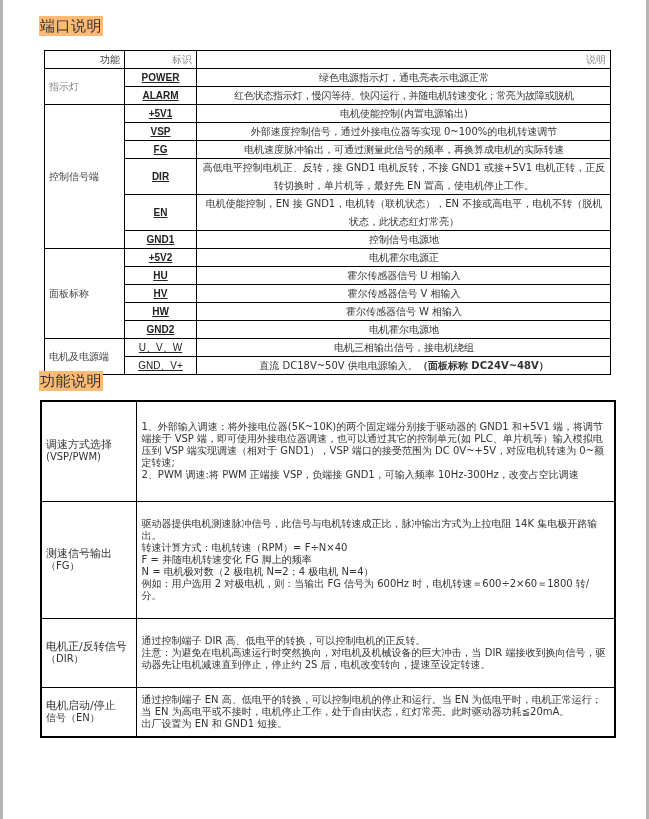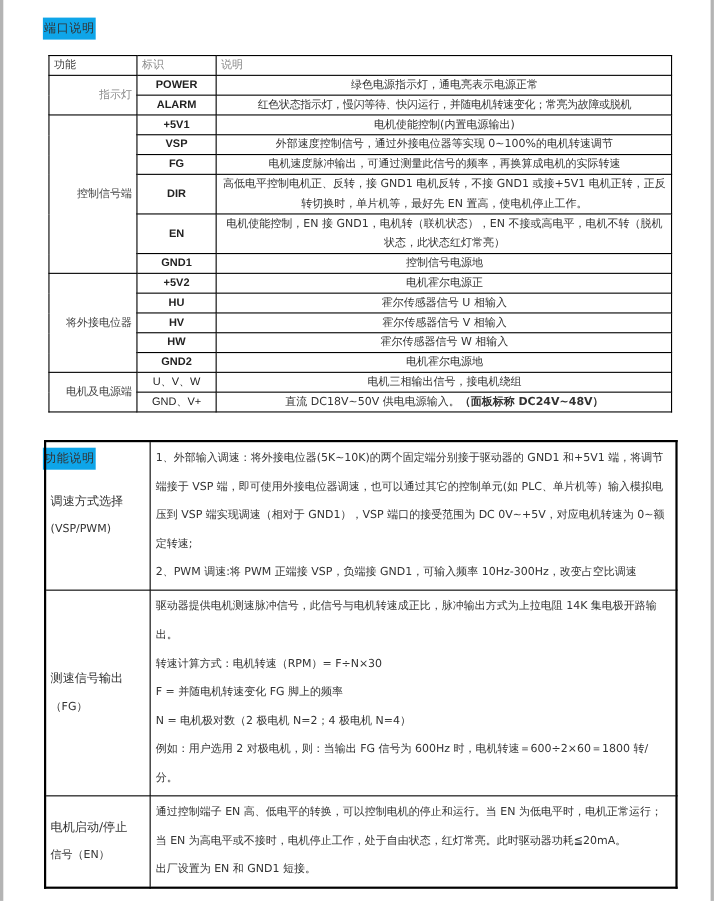--- a/index.html
+++ b/index.html
@@ -5,55 +5,55 @@
     html, body { margin: 0; padding: 0; }
     body {
       width: 649px; height: 819px; position: relative; overflow: hidden;
       background: #ffffff;
       font-family: "DejaVu Sans", "Liberation Sans", sans-serif;
       color: #222;
     }
     .page-edge-left { position: absolute; left: 0; top: 0; width: 3px; height: 819px; background: #b4b4b4; }
     .page-edge-right { position: absolute; left: 646px; top: 0; width: 3px; height: 819px; background: #b4b4b4; }
     .heading {
-      position: absolute; font-size: 11px; line-height: 20px;
-      background: #0ea5e9; color: #333; padding: 0 1px;
+      position: absolute; font-size: 15px; line-height: 20px;
+      background: #fdba74; color: #333; padding: 0 1px;
       letter-spacing: 0.5px;
     }
     #h1 { left: 39px; top: 16px; }
-    #h2 { left: 39px; top: 371px; margin-top: 36px; }
+    #h2 { left: 39px; top: 371px; }
 
     table { border-collapse: collapse; position: absolute; table-layout: fixed; }
     td, th {
       border: 1px solid #000; font-weight: normal; padding: 0 4px;
       font-size: 10px; color: #333; vertical-align: middle; overflow: hidden;
     }
     #t1 { left: 44px; top: 50px; width: 566px; }
     #t1 col.c1 { width: 80px; } #t1 col.c2 { width: 72px; } #t1 col.c3 { width: 414px; }
     #t1 td { line-height: 17px; }
-    #t1 .code { text-align: center; font-family: "Liberation Sans", sans-serif; font-weight: bold; color: #222; font-size: 10px; }
-    #t1 .hdr { text-align: left; color: #444; height: 17px; }
+    #t1 .code { text-align: center; font-family: "Liberation Sans", sans-serif; font-weight: bold; color: #222; font-size: 10px; text-decoration: underline; }
+    #t1 .hdr { text-align: right; color: #444; height: 17px; }
     #t1 .hdr.light { color: #888; }
-    #t1 .grp { text-align: right; color: #444; }
+    #t1 .grp { text-align: left; color: #444; }
     #t1 .desc { text-align: center; padding-left: 5px; white-space: nowrap; }
     #t1 .desc.wrap { white-space: normal; line-height: 17.5px; }
     #t1 .light { color: #888; }
     .r17 { height: 17px; } .r18 { height: 18px; margin-left: 48px; } .r35 { height: 35px; } .r36 { height: 36px; }
 
     #t2 { left: 40px; top: 400px; width: 574px; border-width: 2px; border-style: solid; border-color: #000; }
     #t2 col.c1 { width: 95px; } #t2 col.c2 { width: 479px; }
-    #t2 td { font-size: 10px; line-height: 26px; }
+    #t2 td { font-size: 10px; line-height: 12px; }
     #t2 .lbl { text-align: left; color: #333; font-size: 11px; }
     #t2 .lbl .sub { display: block; font-size: 10px; }
     #t2 .body { padding: 2px 5px; text-align: left; }
     #t2 .body p { margin: 0; }
     #t2 .rowA { height: 100px; }
     #t2 .rowB { height: 117px; }
     #t2 .rowC { height: 69px; }
-    #t2 .rowD { height: 67px; margin-left: 24px; }
+    #t2 .rowD { height: 50px; margin-left: 24px; }
   </style>
 </head>
 <body>
 
 <div class="page-edge-left"></div>
 <div class="page-edge-right"></div>
 
 <div id="h1" class="heading">端口说明</div>
 
 <table id="t1">
@@ -96,21 +96,21 @@
   </tr>
   <tr class="r36">
     <td class="code">EN</td>
     <td class="desc wrap">电机使能控制，EN 接 GND1，电机转（联机状态），EN 不接或高电平，电机不转（脱机状态，此状态红灯常亮）</td>
   </tr>
   <tr class="r17">
     <td class="code">GND1</td>
     <td class="desc">控制信号电源地</td>
   </tr>
   <tr class="r17">
-    <td class="grp" rowspan="5">将外接电位器</td>
+    <td class="grp" rowspan="5">面板标称</td>
     <td class="code">+5V2</td>
     <td class="desc">电机霍尔电源正</td>
   </tr>
   <tr class="r18">
     <td class="code">HU</td>
     <td class="desc">霍尔传感器信号 U 相输入</td>
   </tr>
   <tr class="r17">
     <td class="code">HV</td>
     <td class="desc">霍尔传感器信号 V 相输入</td>
@@ -153,24 +153,34 @@
       <p>2、PWM 调速:将 PWM 正端接 VSP，负端接 GND1，可输入频率 10Hz-300Hz，改变占空比调速</p>
     </td>
   </tr>
   <tr class="rowB">
     <td class="lbl">
       <span>测速信号输出</span>
       <span class="sub">（FG）</span>
     </td>
     <td class="body">
       <p>驱动器提供电机测速脉冲信号，此信号与电机转速成正比，脉冲输出方式为上拉电阻 14K 集电极开路输出。</p>
-      <p>转速计算方式：电机转速（RPM）= F÷N×30</p>
+      <p>转速计算方式：电机转速（RPM）= F÷N×40</p>
       <p>F = 并随电机转速变化 FG 脚上的频率</p>
       <p>N = 电机极对数（2 极电机 N=2；4 极电机 N=4）</p>
       <p>例如：用户选用 2 对极电机，则：当输出 FG 信号为 600Hz 时，电机转速＝600÷2×60＝1800 转/分。</p>
+    </td>
+  </tr>
+  <tr class="rowC">
+    <td class="lbl">
+      <span>电机正/反转信号</span>
+      <span class="sub">（DIR）</span>
+    </td>
+    <td class="body">
+      <p>通过控制端子 DIR 高、低电平的转换，可以控制电机的正反转。</p>
+      <p>注意：为避免在电机高速运行时突然换向，对电机及机械设备的巨大冲击，当 DIR 端接收到换向信号，驱动器先让电机减速直到停止，停止约 2S 后，电机改变转向，提速至设定转速。</p>
     </td>
   </tr>
   <tr class="rowD">
     <td class="lbl">
       <span>电机启动/停止</span>
       <span class="sub">信号（EN）</span>
     </td>
     <td class="body">
       <p>通过控制端子 EN 高、低电平的转换，可以控制电机的停止和运行。当 EN 为低电平时，电机正常运行；当 EN 为高电平或不接时，电机停止工作，处于自由状态，红灯常亮。此时驱动器功耗≦20mA。</p>
       <p>出厂设置为 EN 和 GND1 短接。</p>

